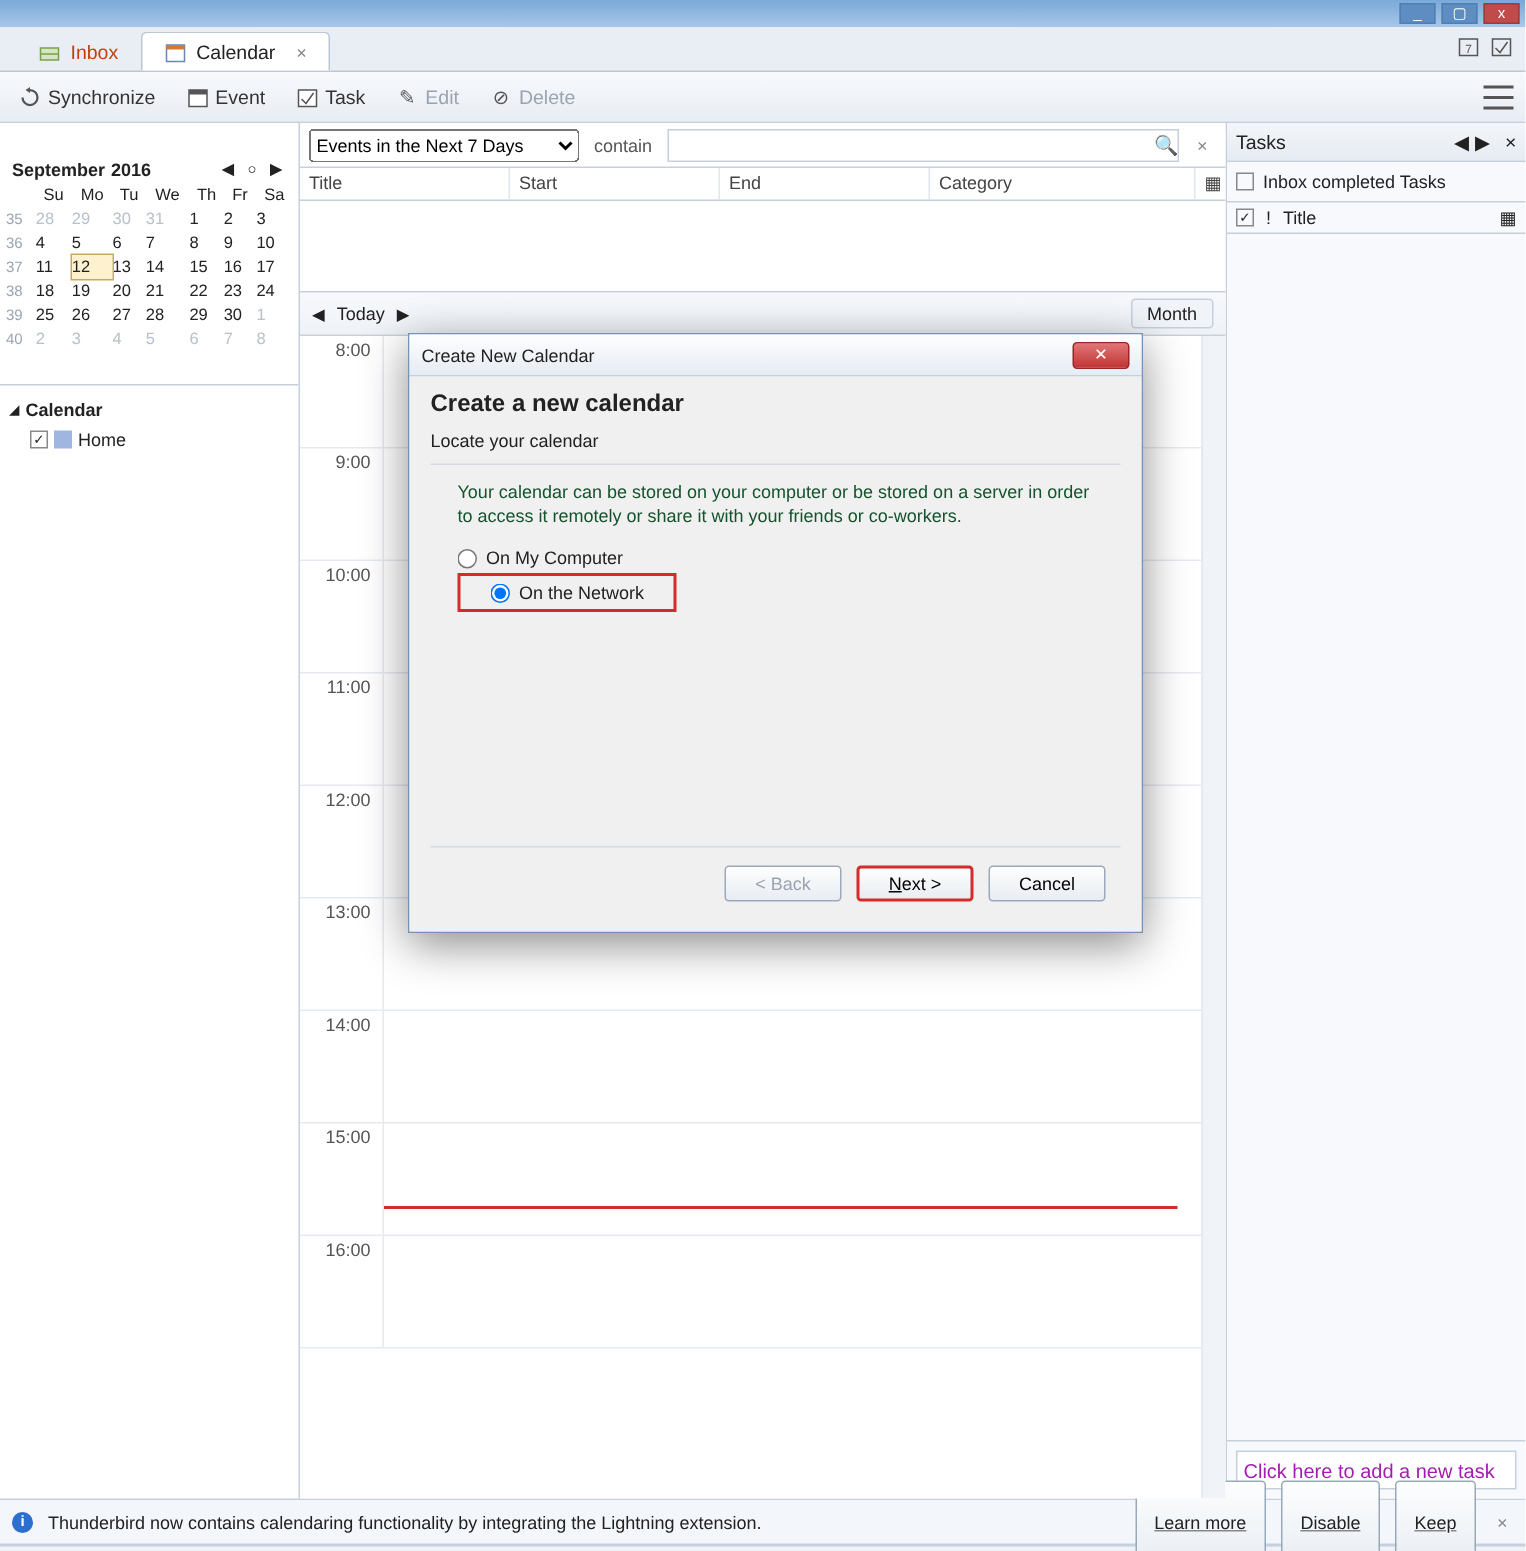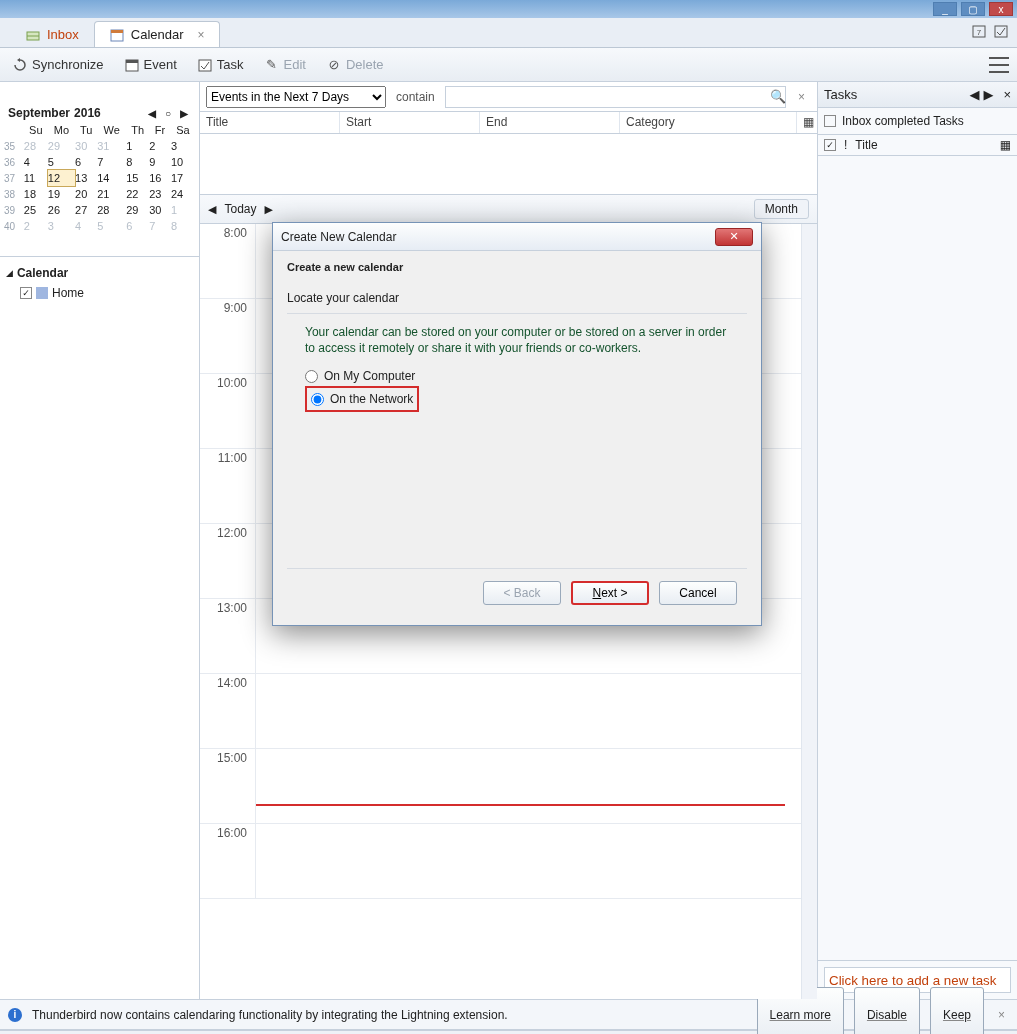--- a/index.html
+++ b/index.html
@@ -73,45 +73,45 @@
 .hourrow .hc { flex:1; }
 .nowline { position:absolute; left:56px; right:16px; height:0; border-top:2px solid #d42c2c; }
 
 
 .right .tasks-hdr { height:26px; background:linear-gradient(#f3f6fa,#e5ebf2); border-bottom:1px solid #c6d0dc; display:flex; align-items:center; padding:0 6px; gap:6px; font-size:13px;}
 .right .tasks-hdr .nav{margin-left:auto; display:flex; gap:4px; align-items:center;}
 .right .opt { padding:6px; display:flex; align-items:center; gap:6px; }
 .right .tcol { height:22px; border-top:1px solid #c6d0dc; border-bottom:1px solid #c6d0dc; display:flex; align-items:center; padding:0 6px; gap:8px;}
 .right .tcol .cend{margin-left:auto;}
 .right .addtask { margin-top:auto; border-top:1px solid #c6d0dc; padding:6px; }
-.right .addtask input{ width:100%; height:22px; border:1px solid #c6d0dc; padding:12px 4px; color:#c2410c;}
+.right .addtask input{ width:100%; height:22px; border:1px solid #c6d0dc; padding:12px 4px; color:#a21caf;}
 
 
 .infobar { height:30px; background:#f3f6fa; border-bottom:1px solid #c6d0dc; display:flex; align-items:center; padding:0 8px; gap:10px; }
 .infobar .btn { padding:20px 12px; border:1px solid #9aa9ba; border-radius:3px; background:linear-gradient(#fdfefe,#e8edf3); font-size:12px; text-decoration:underline; text-decoration-color:#888;}
 .infobar .x{color:#888; padding:0 4px;}
 .infobar .info-ico{ width:14px;height:14px;border-radius:50%;background:#2c6fcf;color:#fff;font-size:10px;display:flex;align-items:center;justify-content:center;font-weight:bold;}
 
 
 .statusbar { height:26px; background:#eef2f7; display:flex; align-items:center; padding:0 8px; gap:8px; border-top:1px solid #c6d0dc;}
 .statusbar select{height:20px; font-size:12px;}
 
 
 .dialog-wrap { position:absolute; left:272px; top:222px; width:490px; box-shadow:0 8px 28px rgba(0,0,0,.45); border:1px solid #7693b6; background:#f0f0f0; }
 .dlg-title { height:28px; background:linear-gradient(#fdfefe,#e6ecf4); display:flex; align-items:center; padding:0 8px; font-size:12px; border-bottom:1px solid #c6d0dc;}
 .dlg-title .dlg-x { margin-left:auto; width:38px; height:18px; background:linear-gradient(#e27676,#c13434); border:1px solid #9a2525; border-radius:3px; color:#fff; display:flex; align-items:center; justify-content:center; font-size:11px;}
 .dlg-body { padding:10px 14px 8px; background:#f0f0f0; }
-.dlg-body h4 { font-size:11px; margin-bottom:18px; }
+.dlg-body h4 { font-size:16px; margin-bottom:8px; }
 .dlg-body .sub { font-size:12px; margin-bottom:8px; }
 .dlg-sep { border:none; border-top:1px solid #d6dbe2; margin:4px 0 10px; }
 .dlg-msg { font-size:12px; padding:0 18px 10px; color:#14532d; line-height:1.35; }
 .radios { padding:0 18px; }
 .radios label { display:flex; align-items:center; gap:6px; font-size:12px; padding:3px 0;}
 .radios input{ width:13px; height:13px;}
-.hl-red { border:2px solid #d42c2c; padding:1px 4px; display:inline-flex; align-items:center; gap:6px;}
+.hl-red { border:2px solid #d42c2c; padding:1px 20px; display:inline-flex; align-items:center; gap:6px;}
 .dlg-space { height:150px; }
 .dlg-sep2 { border:none; border-top:1px solid #d6dbe2; margin:6px 0; }
 .dlg-btns { display:flex; justify-content:flex-end; gap:10px; padding:6px 10px 12px;}
 .dlg-btns button { width:78px; height:24px; border:1px solid #9aa9ba; border-radius:3px; background:linear-gradient(#fdfefe,#e8edf3); font-size:12px;}
 .dlg-btns button:disabled{ color:#9aa4b0; }
 .hl-red-btn { border:2px solid #d42c2c !important; }
 
 
 .sb { width:16px; background:#f0f3f8; border-left:1px solid #e0e6ee; }
 svg{display:block;}

